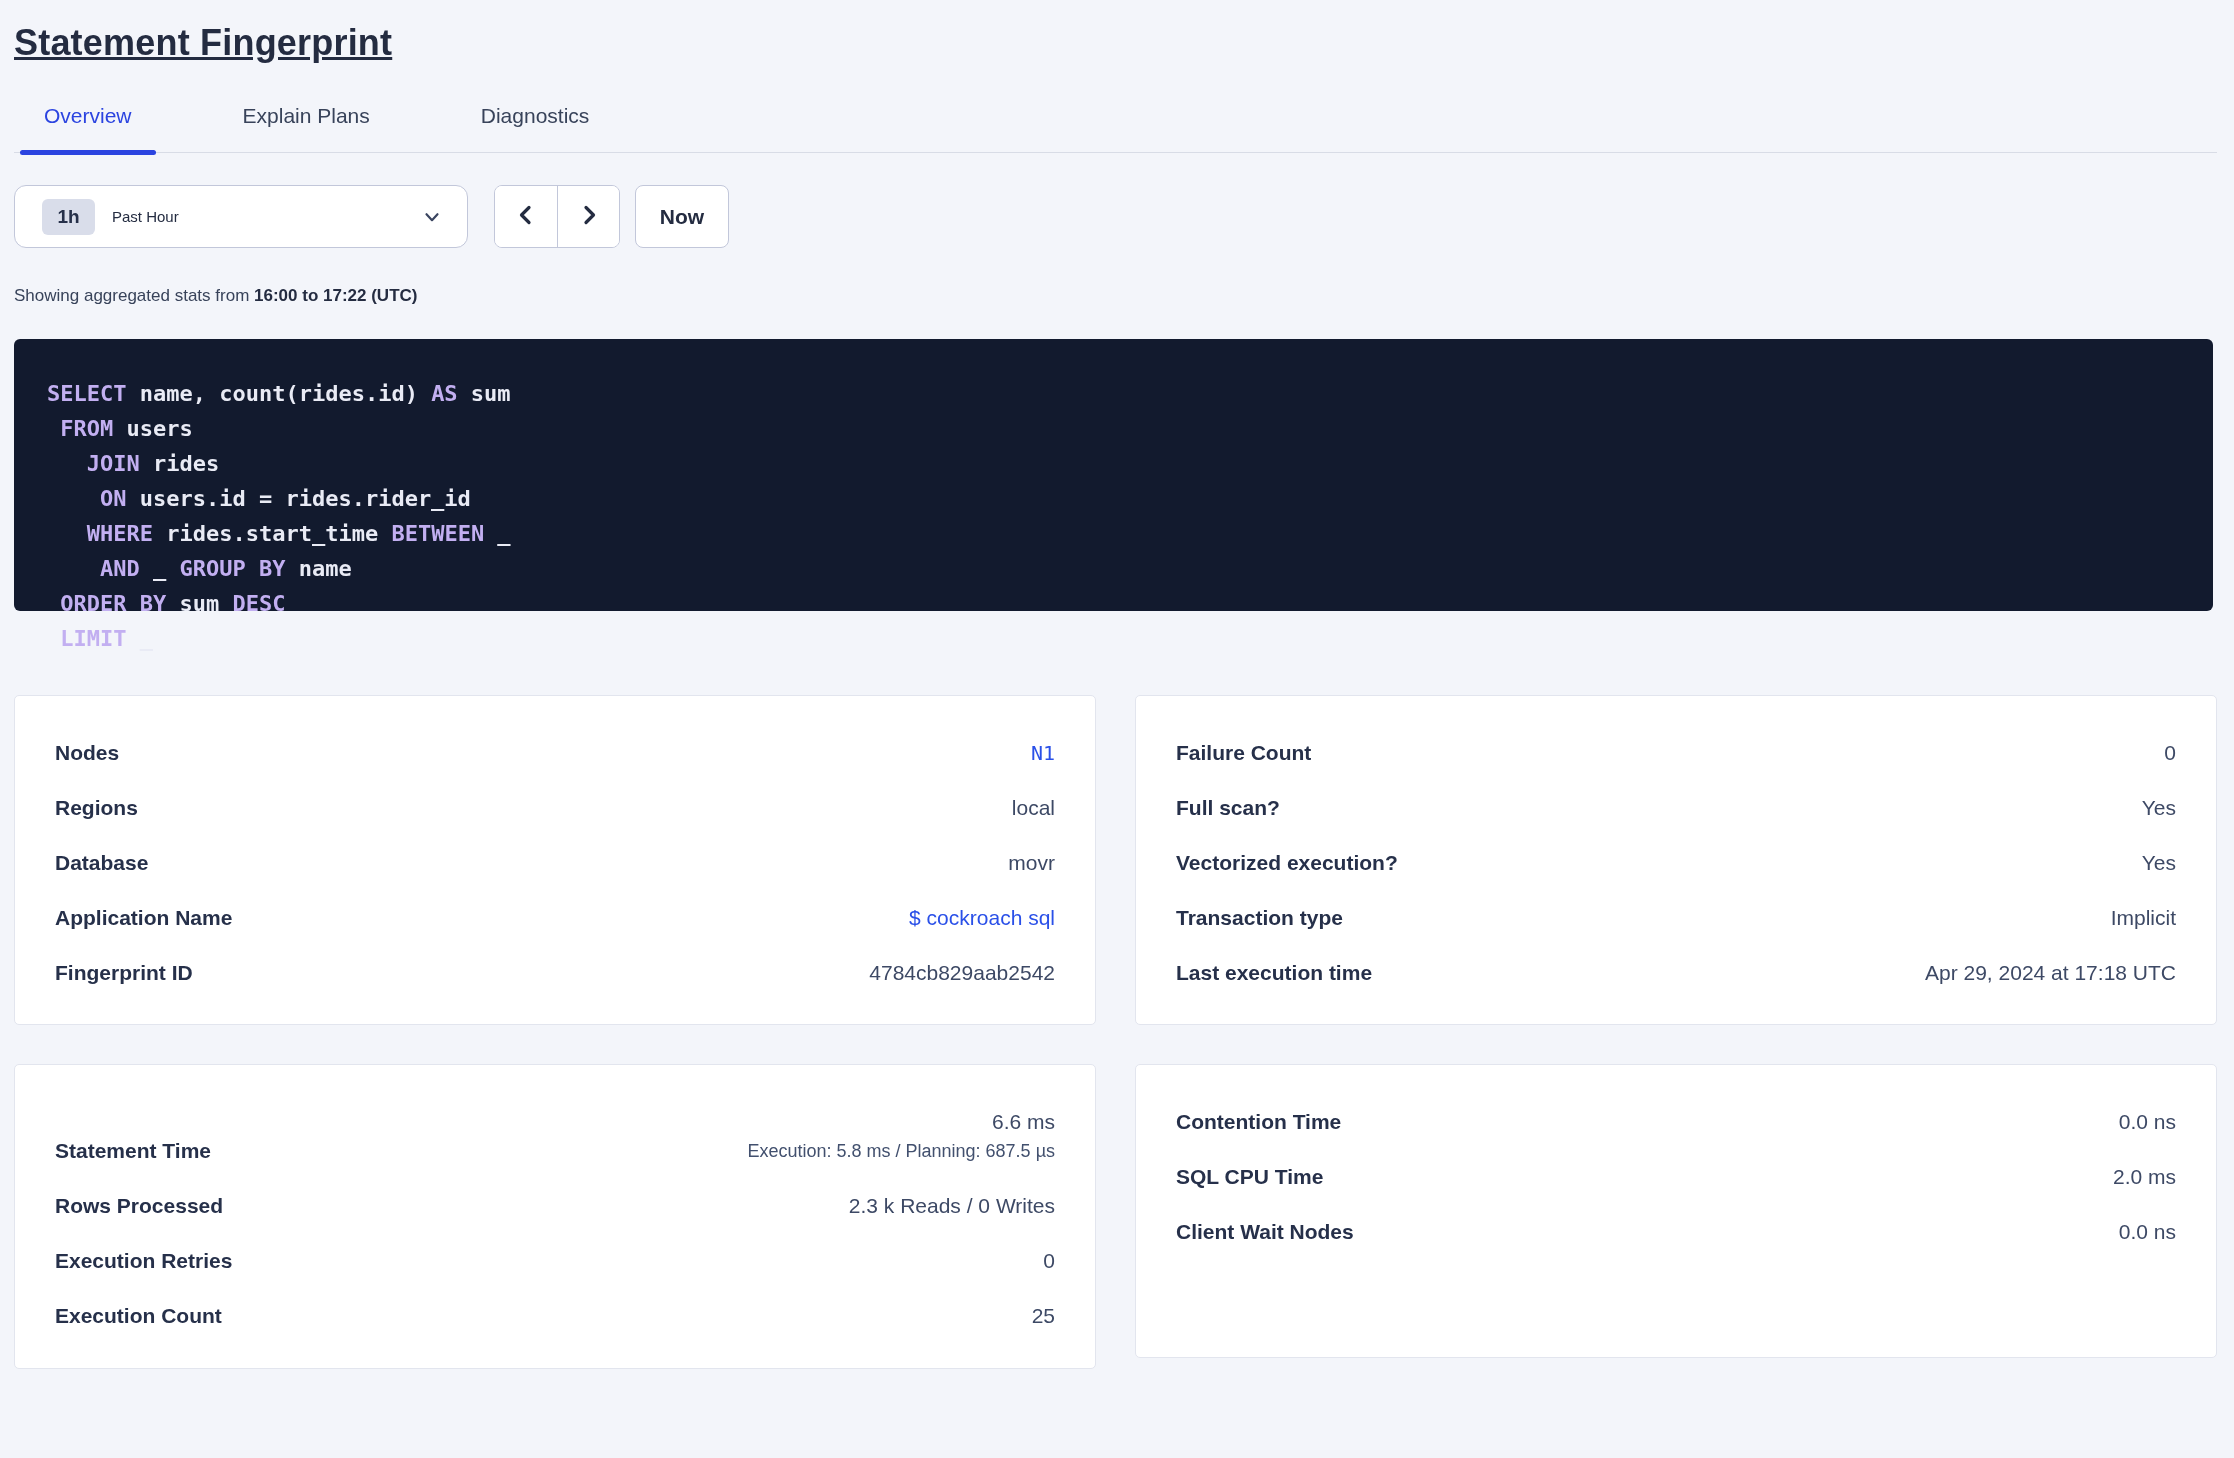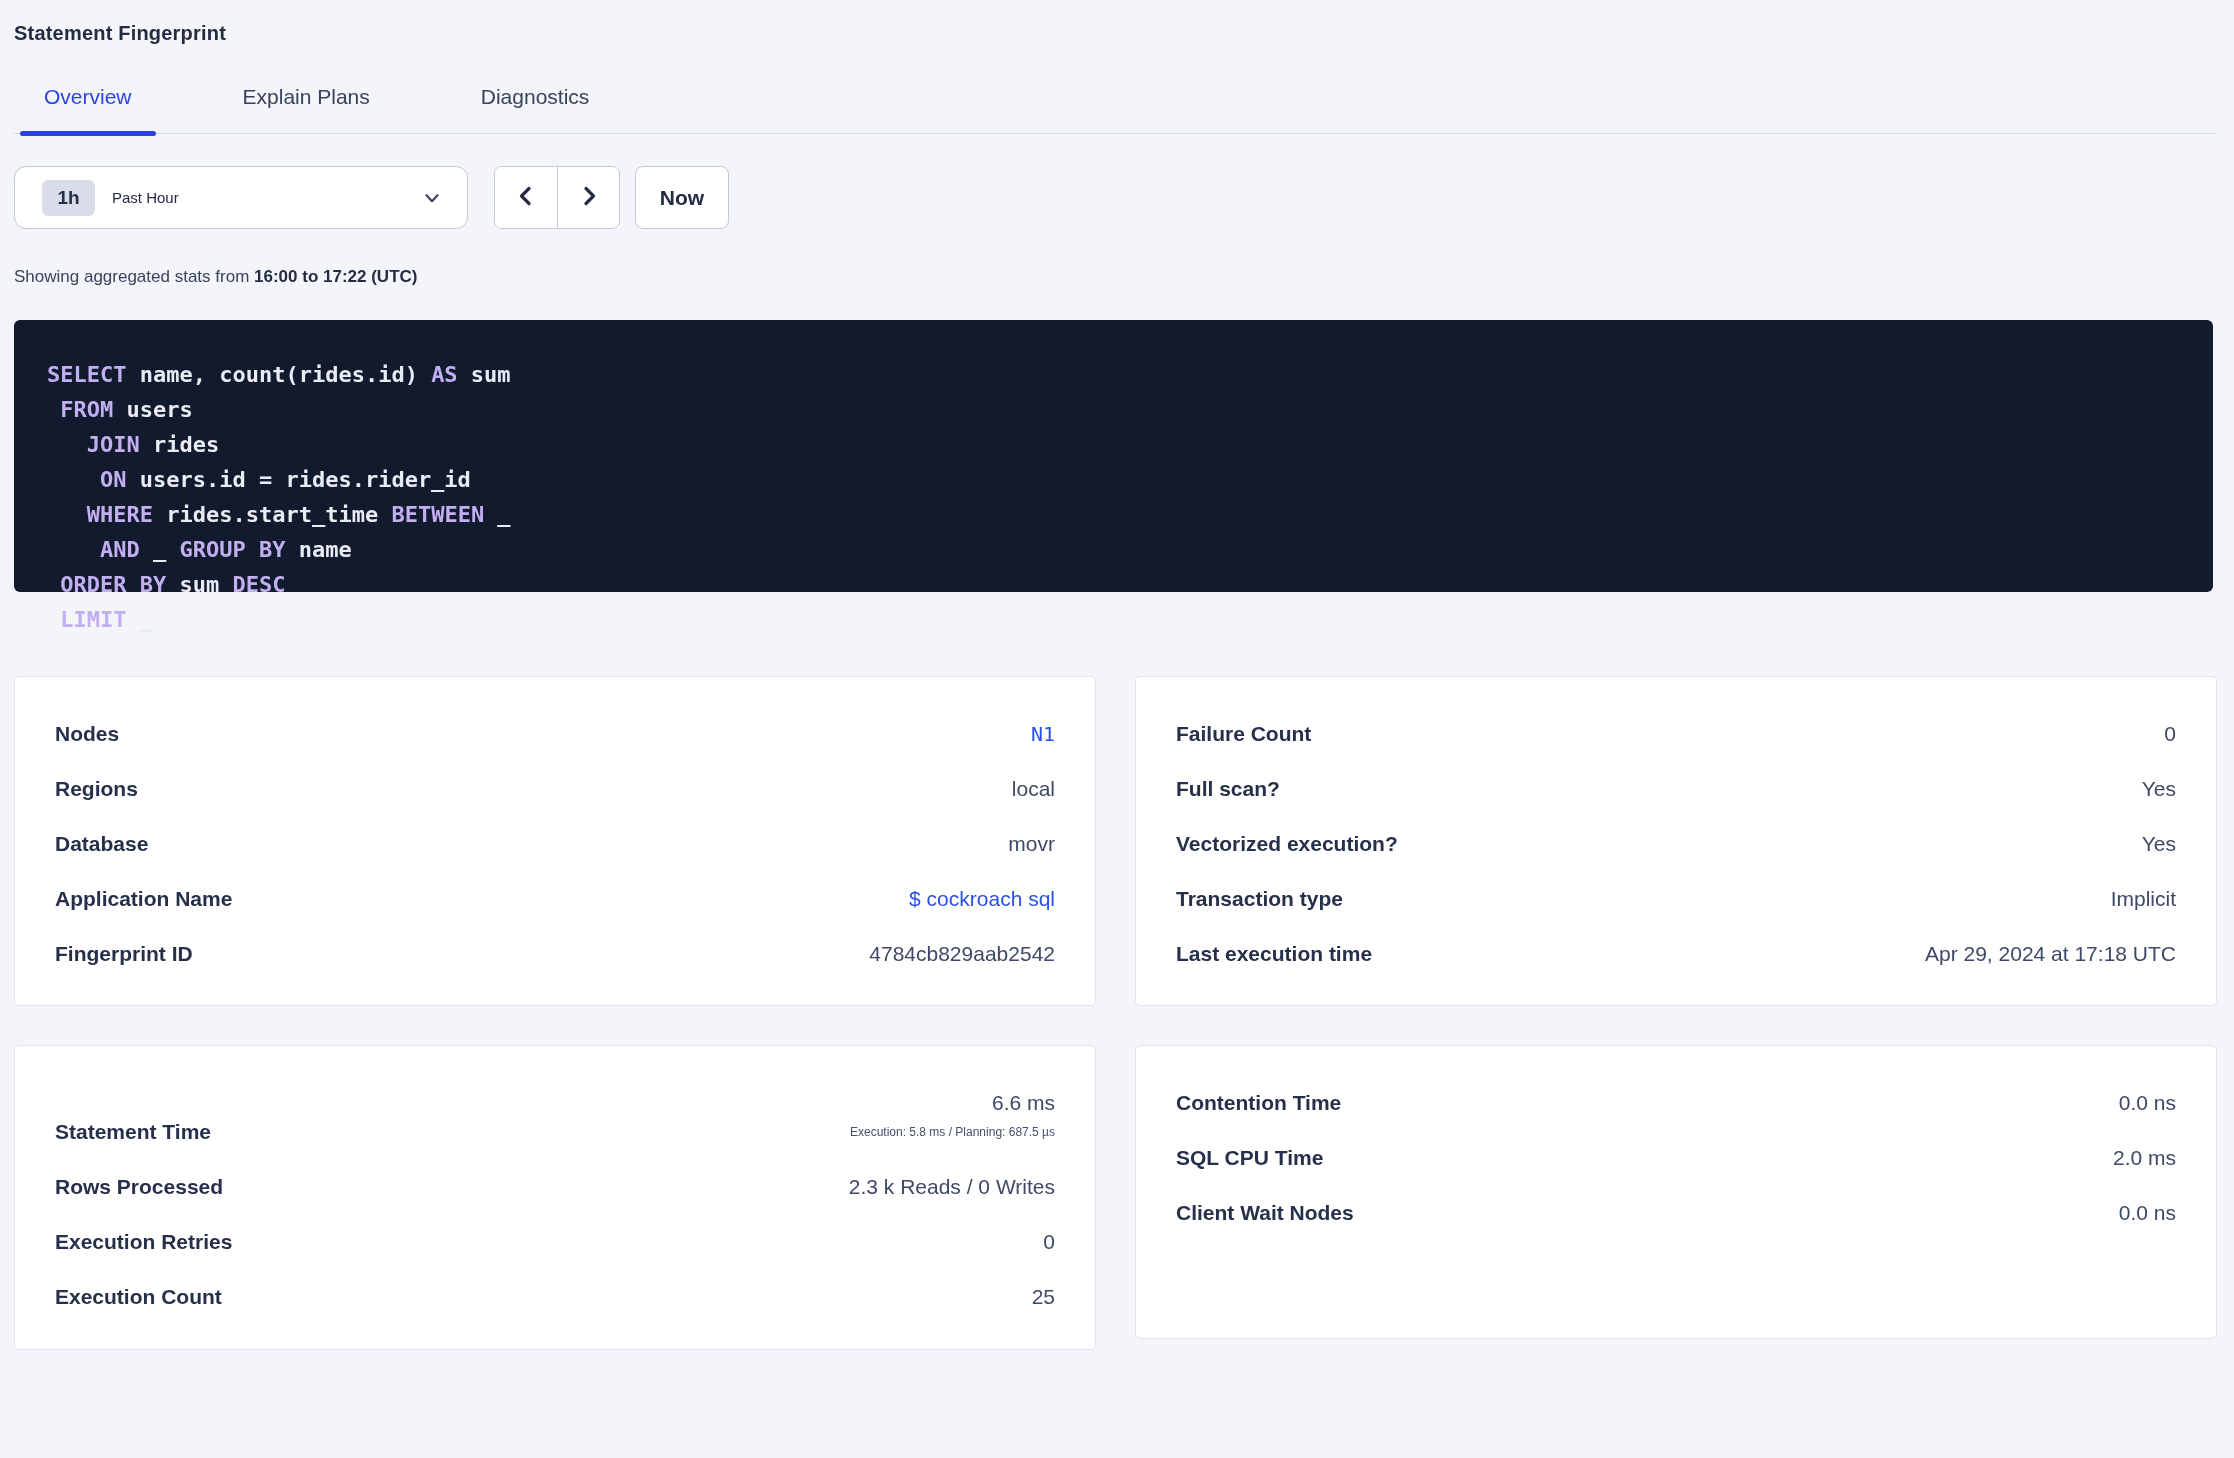--- a/index.html
+++ b/index.html
@@ -7,21 +7,21 @@
     --title-color:#242c41; --tab-inactive:#38435a; --accent:#2b44e0; --link:#2a50e8;
     --label-color:#26304a; --value-color:#3d4965; --subvalue-color:#42506e;
     --sql-bg:#121a2e; --sql-kw:#c2aff1; --sql-id:#e9ebf5;
     --btn-border:#c2c7da; --badge-bg:#d9ddea; --divider:#d8dce6; --icon:#242c41;
   }
   *{box-sizing:border-box;margin:0;padding:0;}
   html,body{width:2234px;height:1458px;overflow:hidden;}
   body{background:var(--page-bg);font-family:"Liberation Sans","DejaVu Sans",sans-serif;color:var(--title-color);}
   .content{margin-left:14px;width:2203px;}
 
-  .page-title{padding-top:22px;font-size:20px;font-weight:700;letter-spacing:.2px;color:var(--title-color);}
+  .page-title{padding-top:22px;font-size:36px;font-weight:700;letter-spacing:.2px;color:var(--title-color);text-decoration:underline;}
 
   .tabs{display:flex;margin-top:40px;border-bottom:1px solid var(--divider);}
   .tab{position:relative;margin-left:6px;margin-right:57px;padding:0 24px 24px 24px;font-size:21px;color:var(--tab-inactive);cursor:pointer;}
   .tab:first-child{margin-left:6px;}
   .tab.active{color:var(--accent);}
   .tab.active::after{content:"";position:absolute;left:0;right:0;bottom:-3px;height:5px;border-radius:3px;background:var(--accent);}
 
   .controls{display:flex;align-items:center;margin-top:32px;height:63px;}
   .time-dropdown{position:relative;display:flex;align-items:center;width:454px;height:63px;background:#fff;border:1px solid var(--btn-border);border-radius:12px;padding:0 26px 0 27px;cursor:pointer;}
   .interval-badge{display:flex;align-items:center;justify-content:center;width:53px;height:36px;background:var(--badge-bg);border-radius:6px;font-size:19px;font-weight:700;color:var(--label-color);}
@@ -46,21 +46,21 @@
   .card{background:var(--card-bg);border:1px solid var(--card-border);border-radius:5px;padding:42px 40px 0 40px;}
   .card.h-tall{height:330px;}
   .card.h-mid{height:305px;}
   .card.h-short{height:294px;}
   .stat-row{display:flex;justify-content:space-between;align-items:flex-end;margin-bottom:25px;}
   .stat-label{font-size:21px;font-weight:700;color:var(--label-color);line-height:30px;}
   .stat-value-wrap{text-align:right;}
   .stat-value{font-size:21px;color:var(--value-color);line-height:30px;}
   .stat-value.link,.stat-value.link-mono{color:var(--link);cursor:pointer;}
   .stat-value.link-mono{font-family:"DejaVu Sans Mono","Liberation Mono",monospace;font-size:20px;}
-  .stat-subvalue{font-size:12px;color:var(--subvalue-color);line-height:29px;}
+  .stat-subvalue{font-size:18px;color:var(--subvalue-color);line-height:29px;}
 </style>
 </head>
 <body>
 
 <div class="content">
 
   <h1 class="page-title">Statement Fingerprint</h1>
 
   <div class="tabs">
     <div class="tab active">Overview</div>

